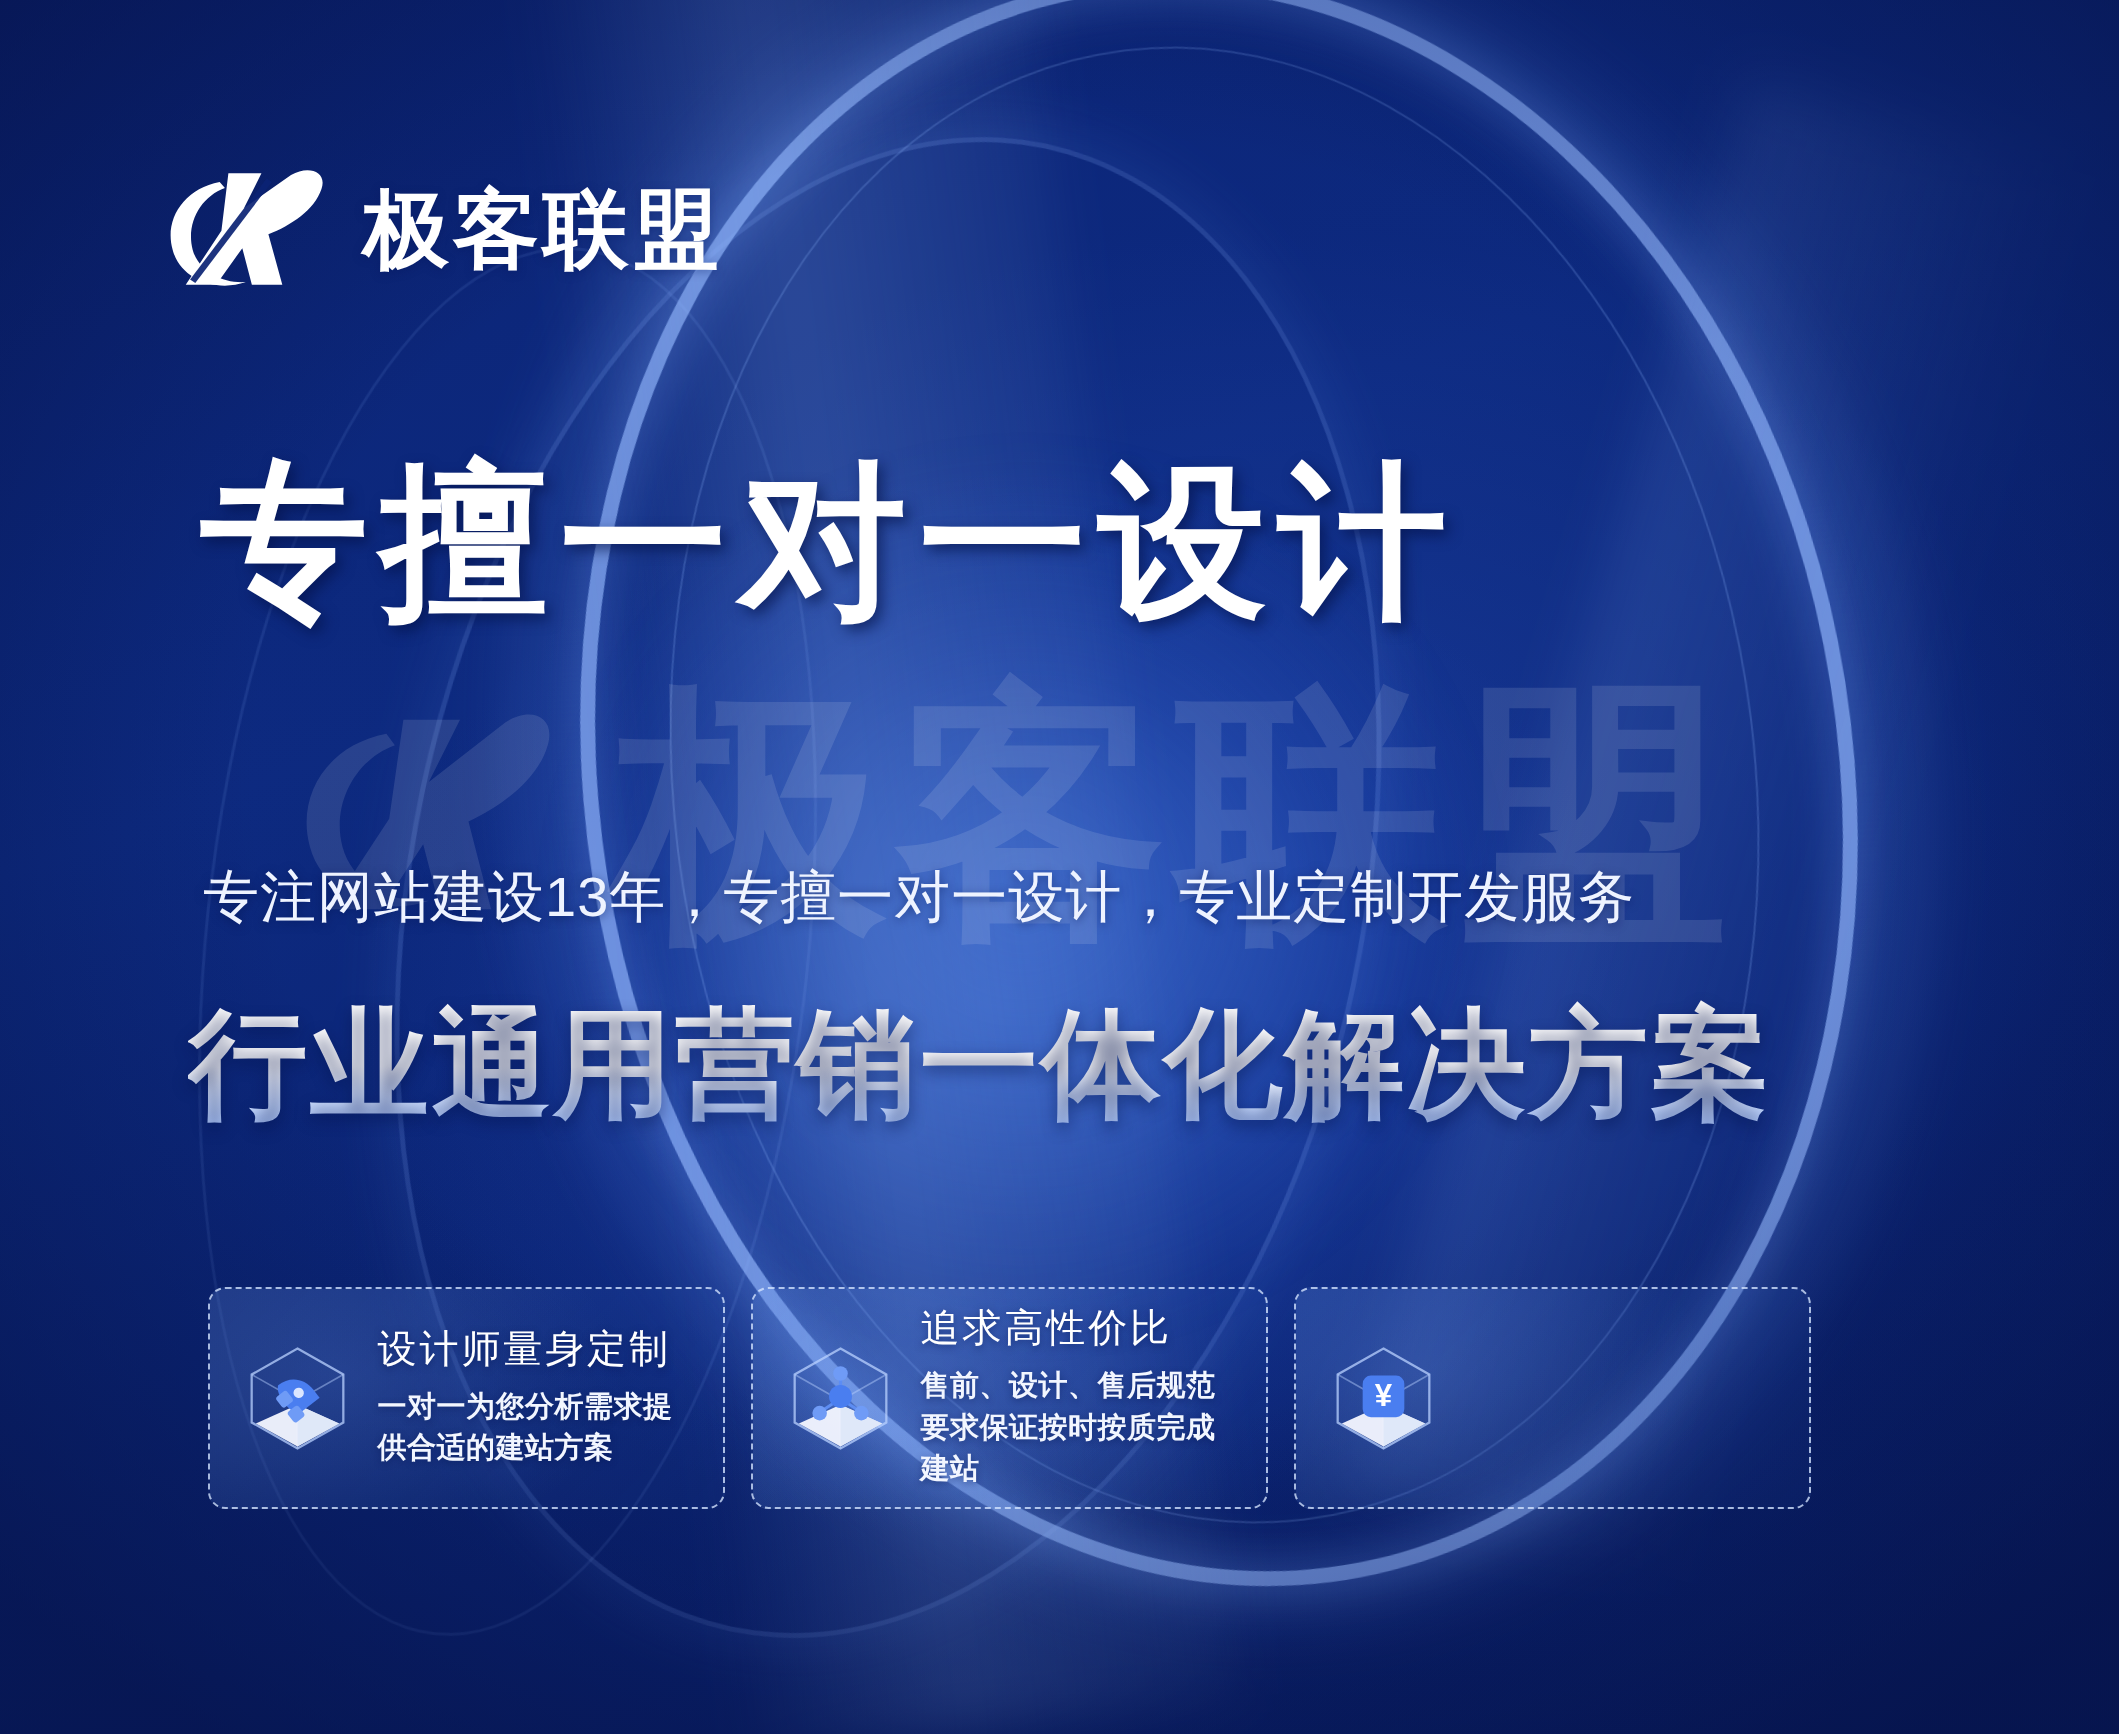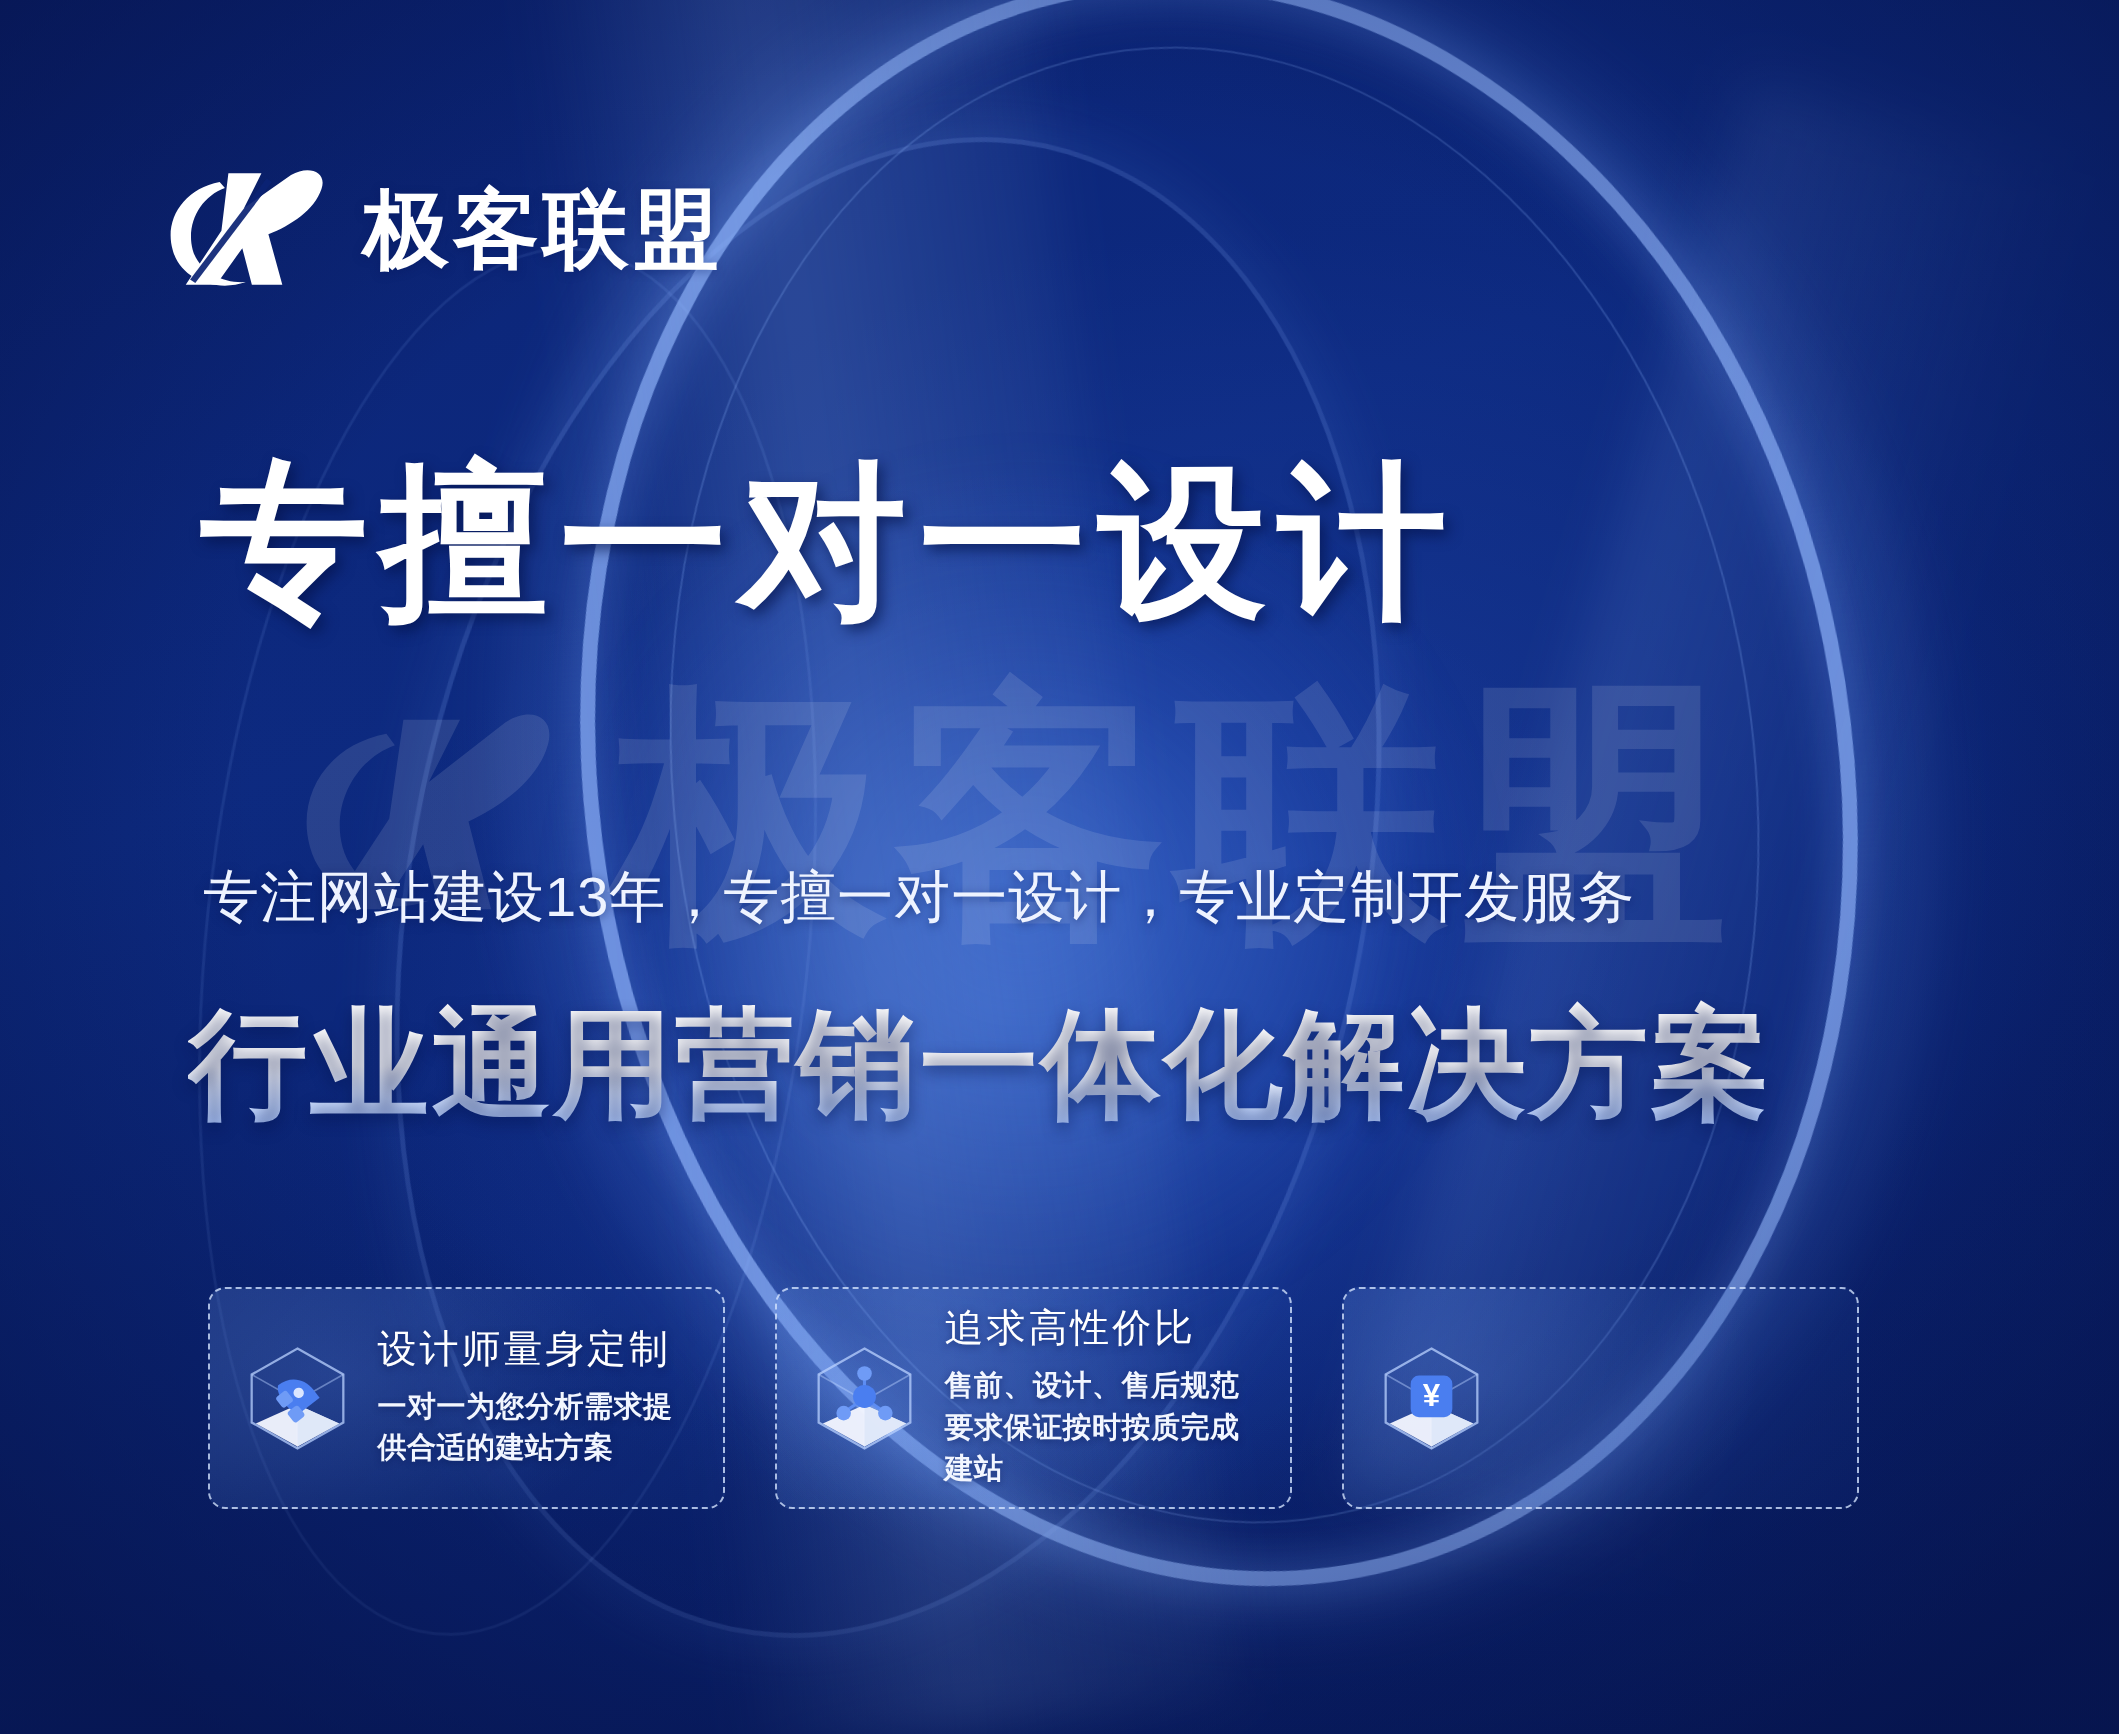--- a/index.html
+++ b/index.html
@@ -148,21 +148,21 @@
     background:linear-gradient(180deg,#ffffff 0%,#ffffff 52%,#cfe0ff 76%,#a8c6ff 100%);
     -webkit-background-clip:text;background-clip:text;
     -webkit-text-fill-color:transparent;
     text-shadow:0 5.9px 15.6px rgba(3,16,70,0.45);
   }
 
   
   .cards{
     position:absolute;left:208px;top:1287px;
     width:1658px;height:222px;
-    display:flex;gap:50px;
+    display:flex;gap:26px;
   }
   .card{
     position:relative;
     width:517px;height:222px;
     border:2.9px dashed rgba(215,230,255,0.78);
     border-radius:17.6px;
     background:linear-gradient(135deg, rgba(103,146,226,0.20) 0%, rgba(58,105,200,0.13) 55%, rgba(40,85,185,0.08) 100%);
     display:flex;align-items:center;
     padding:0 17.6px 0 25px;
     overflow:hidden;

